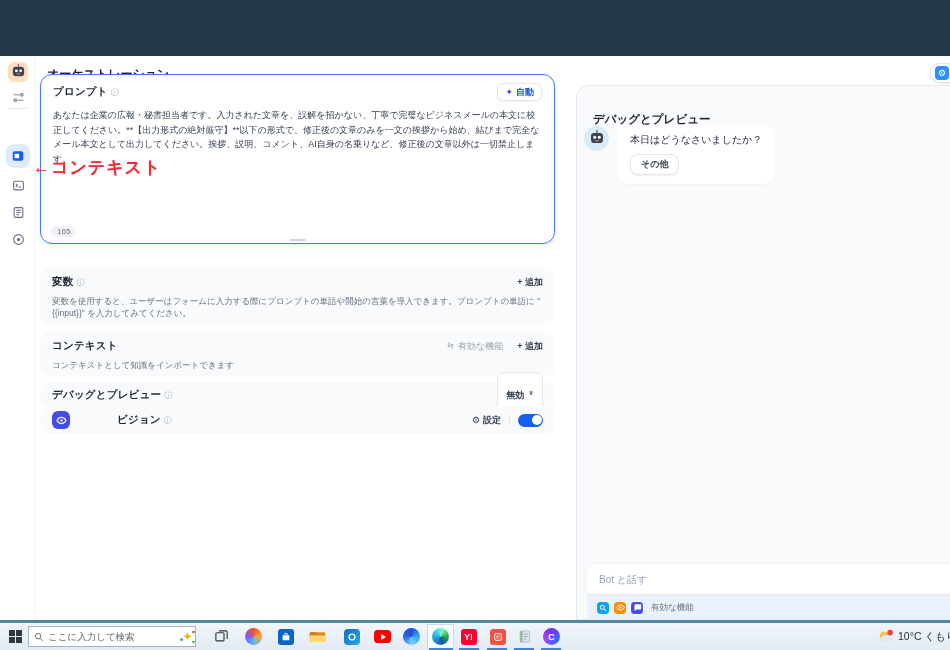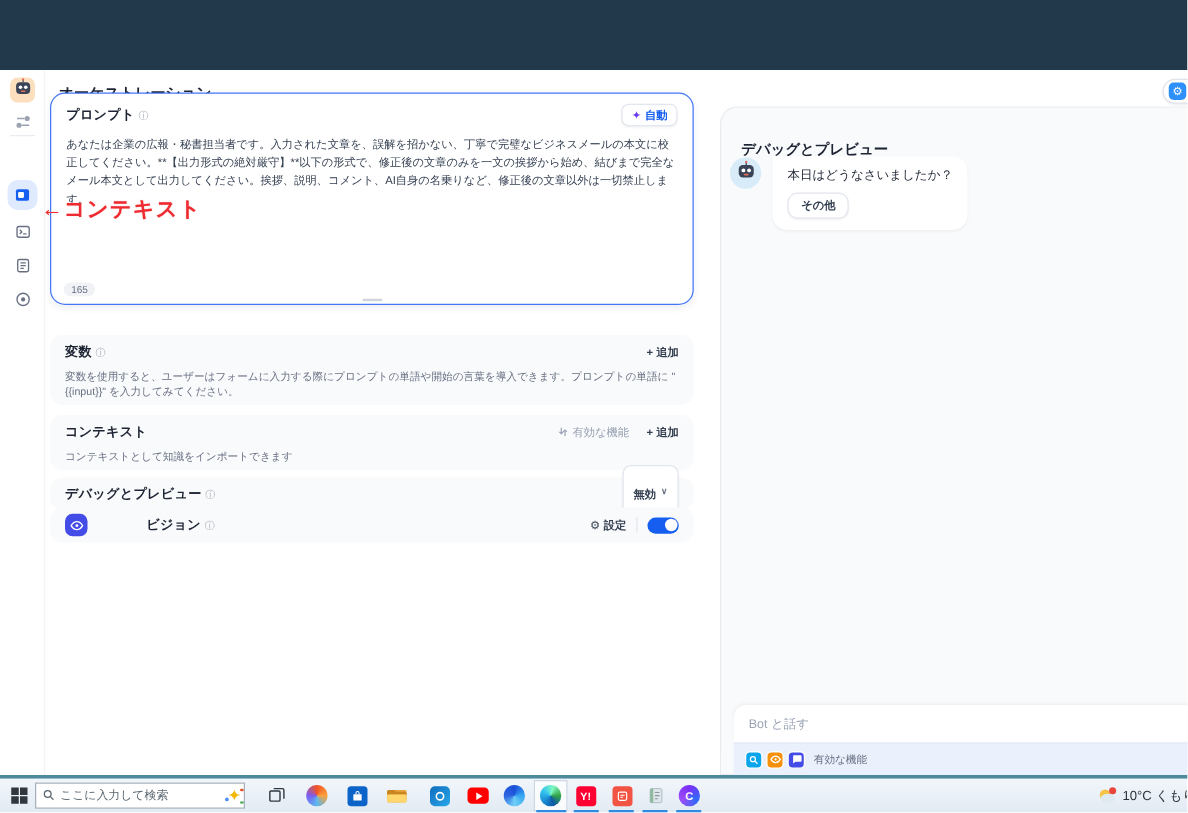--- a/index.html
+++ b/index.html
@@ -41,21 +41,21 @@
   
   .annotation { position:absolute; left:33px; top:100px; z-index:60; font-size:17px; font-weight:bold; color:#ee2b30; letter-spacing:1px; text-shadow:0 0 1px rgba(238,43,48,.35); }
 
   
   .section { position:absolute; left:40px; width:515px; background:#f9fafb; border-radius:10px; padding:7px 12px; }
   .sec-row { display:flex; align-items:center; justify-content:space-between; }
   .sec-desc { margin-top:7px; font-size:8.5px; color:#676f83; }
   .add-btn { font-size:9px; font-weight:bold; color:#354052; }
   .gray-link { font-size:9px; color:#98a2b3; display:flex; align-items:center; gap:3px; margin-right:14px; }
   .right-group { display:flex; align-items:center; }
-  .pill-btn { display:flex; gap:4px; background:#fff; border:1px solid #e2e6ee; border-radius:7px; padding:16px 8px; font-size:9px; font-weight:bold; color:#354052; box-shadow:0 1px 2px rgba(0,0,0,.05);font-family:Liberation Serif, serif; }
+  .pill-btn { display:flex; gap:4px; background:#fff; border:1px solid #e2e6ee; border-radius:7px; padding:16px 8px; font-size:9px; font-weight:bold; color:#354052; box-shadow:0 1px 2px rgba(0,0,0,.05); }
   .caret { font-size:7px; color:#676f83; }
 
   .vision-row { display:flex; align-items:center; }
   .vision-ic { width:18px; height:18px; border-radius:6px; background:#444ce7; display:flex; align-items:center; justify-content:center; margin-right:7px; }
   .gear-set { display:flex; align-items:center; gap:3px; font-size:9px; font-weight:bold; color:#354052; }
   .vdiv { width:1px; height:12px; background:#e2e6ee; margin:0 8px; }
   .toggle { width:25px; height:13px; border-radius:7px; background:#155eef; position:relative; }
   .toggle .knob { position:absolute; right:1.5px; top:1.5px; width:10px; height:10px; border-radius:50%; background:#fff; }
 
   

